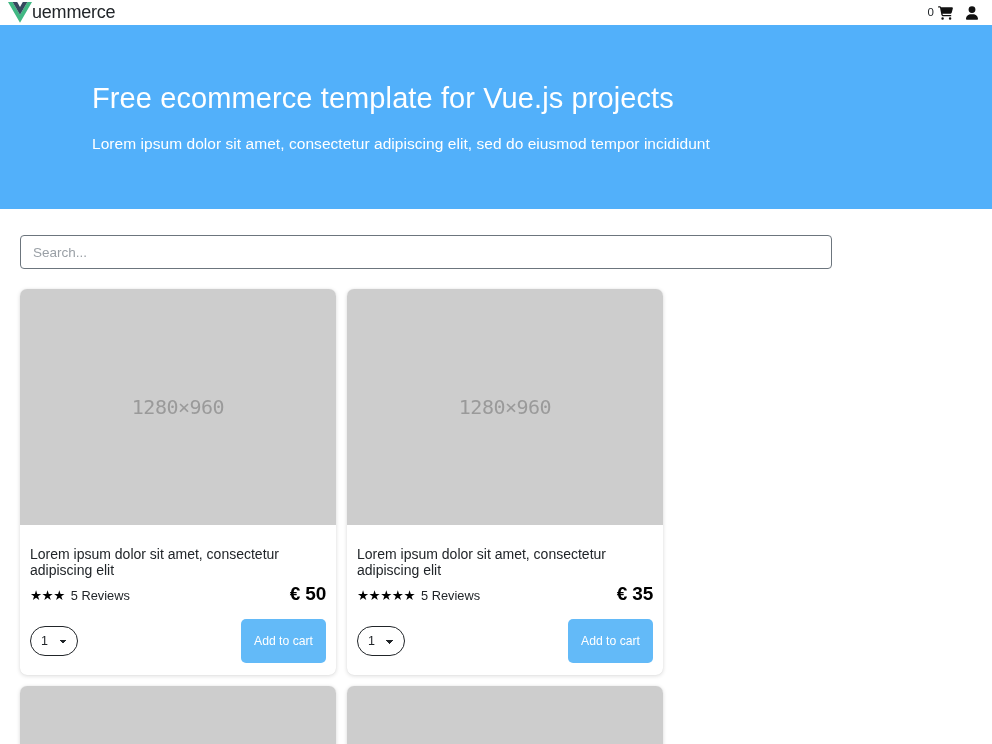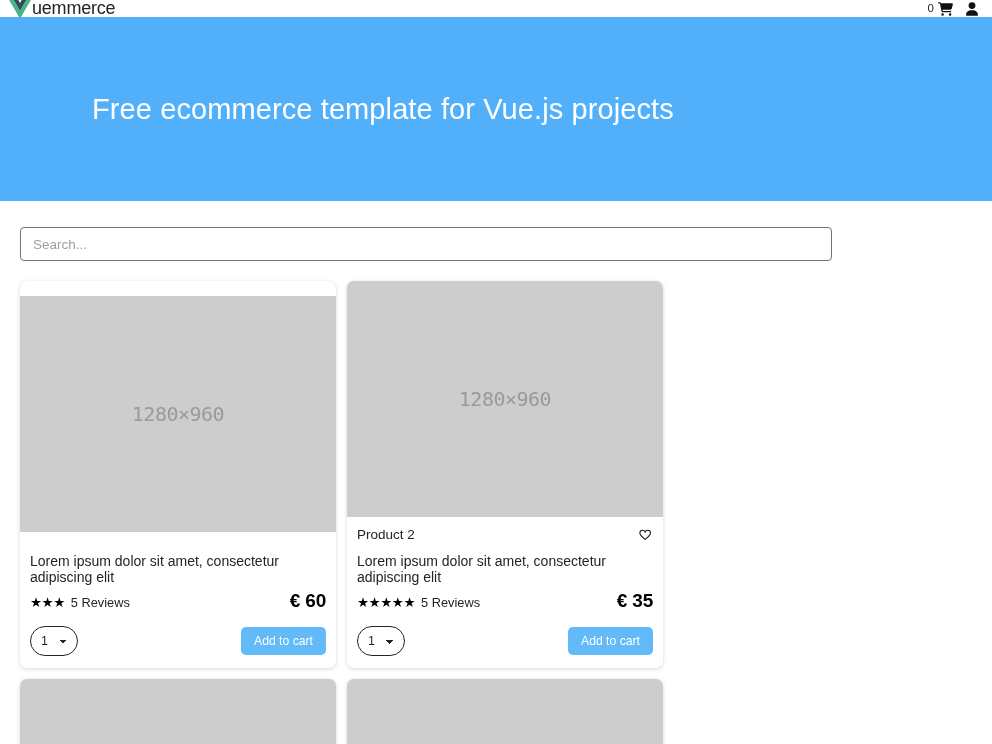--- a/index.html
+++ b/index.html
@@ -8,21 +8,21 @@
     width: 992px;
     height: 744px;
     overflow: hidden;
     background: #ffffff;
     font-family: "Liberation Sans", sans-serif;
     color: #212529;
   }
 
   
   .navbar {
-    height: 17px;
+    height: 25px;
     background: #ffffff;
     display: flex;
     align-items: center;
     justify-content: space-between;
     padding: 0 14px 0 8px;
     position: relative;
   }
   .brand {
     display: flex;
     align-items: center;
@@ -205,21 +205,21 @@
     background-size: 4px 4px, 4px 4px;
     background-repeat: no-repeat;
     cursor: pointer;
     outline: none;
   }
   .add-btn {
     background: #63baf8;
     color: #ffffff;
     border: none;
     border-radius: 5px;
-    height: 28px;
+    height: 44px;
     padding: 0 13px;
     font-size: 12.2px;
     font-family: "Liberation Sans", sans-serif;
     cursor: pointer;
   }
 </style>
 </head>
 <body>
 
 <div class="navbar">
@@ -247,61 +247,52 @@
         <svg class="icon-svg" width="12" height="14" viewBox="0 0 448 512">
           <path fill="#111" d="M224 256A128 128 0 1 0 224 0a128 128 0 1 0 0 256zm-45.7 48C79.8 304 0 383.8 0 482.3C0 498.7 13.3 512 29.7 512H418.3c16.4 0 29.7-13.3 29.7-29.7C448 383.8 368.2 304 269.7 304H178.3z"></path>
         </svg>
       </span>
     </a>
   </div>
 </div>
 
 <section class="hero">
   <h1 class="hero-title">Free ecommerce template for Vue.js projects</h1>
+  <p class="hero-sub">Lorem ipsum dolor sit amet, consectetur adipiscing elit, sed do eiusmod tempor incididunt</p>
 </section>
 
 <main class="content">
   <input class="search-input" type="text" placeholder="Search..." style="">
 
   <div class="grid" id="product-grid">
   <article class="card">
     <div class="card-img">
       <span class="card-img-label">1280×960</span>
     </div>
     <div class="card-body">
       <div class="card-desc">Lorem ipsum dolor sit amet, consectetur adipiscing elit</div>
       <div class="card-metarow">
         <span class="rating">
           <span class="stars">★★★</span>
           <span class="reviews">5 Reviews</span>
         </span>
-        <span class="price">€ 60</span>
+        <span class="price">€ 50</span>
       </div>
       <div class="card-actions">
         <select class="qty-select"><option value="1">1</option><option value="2">2</option><option value="3">3</option><option value="4">4</option><option value="5">5</option></select>
         <button class="add-btn">Add to cart</button>
       </div>
     </div>
   </article>
 
   <article class="card">
     <div class="card-img">
       <span class="card-img-label">1280×960</span>
     </div>
     <div class="card-body">
-      <div class="card-titlerow">
-        <span class="card-title">Product 2</span>
-        <button class="heart-btn">
-          <span>
-            <svg width="15" height="14" viewBox="0 0 512 512">
-              <path fill="none" stroke="#111" stroke-width="38" d="M244 412 C 150 330 50 268 50 182 C 50 126 94 84 148 84 C 190 84 228 112 244 146 C 260 112 298 84 340 84 C 394 84 438 126 438 182 C 438 268 338 330 244 412 Z"></path>
-            </svg>
-          </span>
-        </button>
-      </div>
       <div class="card-desc">Lorem ipsum dolor sit amet, consectetur adipiscing elit</div>
       <div class="card-metarow">
         <span class="rating">
           <span class="stars">★★★★★</span>
           <span class="reviews">5 Reviews</span>
         </span>
         <span class="price">€ 35</span>
       </div>
       <div class="card-actions">
         <select class="qty-select"><option value="1">1</option><option value="2">2</option><option value="3">3</option><option value="4">4</option><option value="5">5</option></select>

